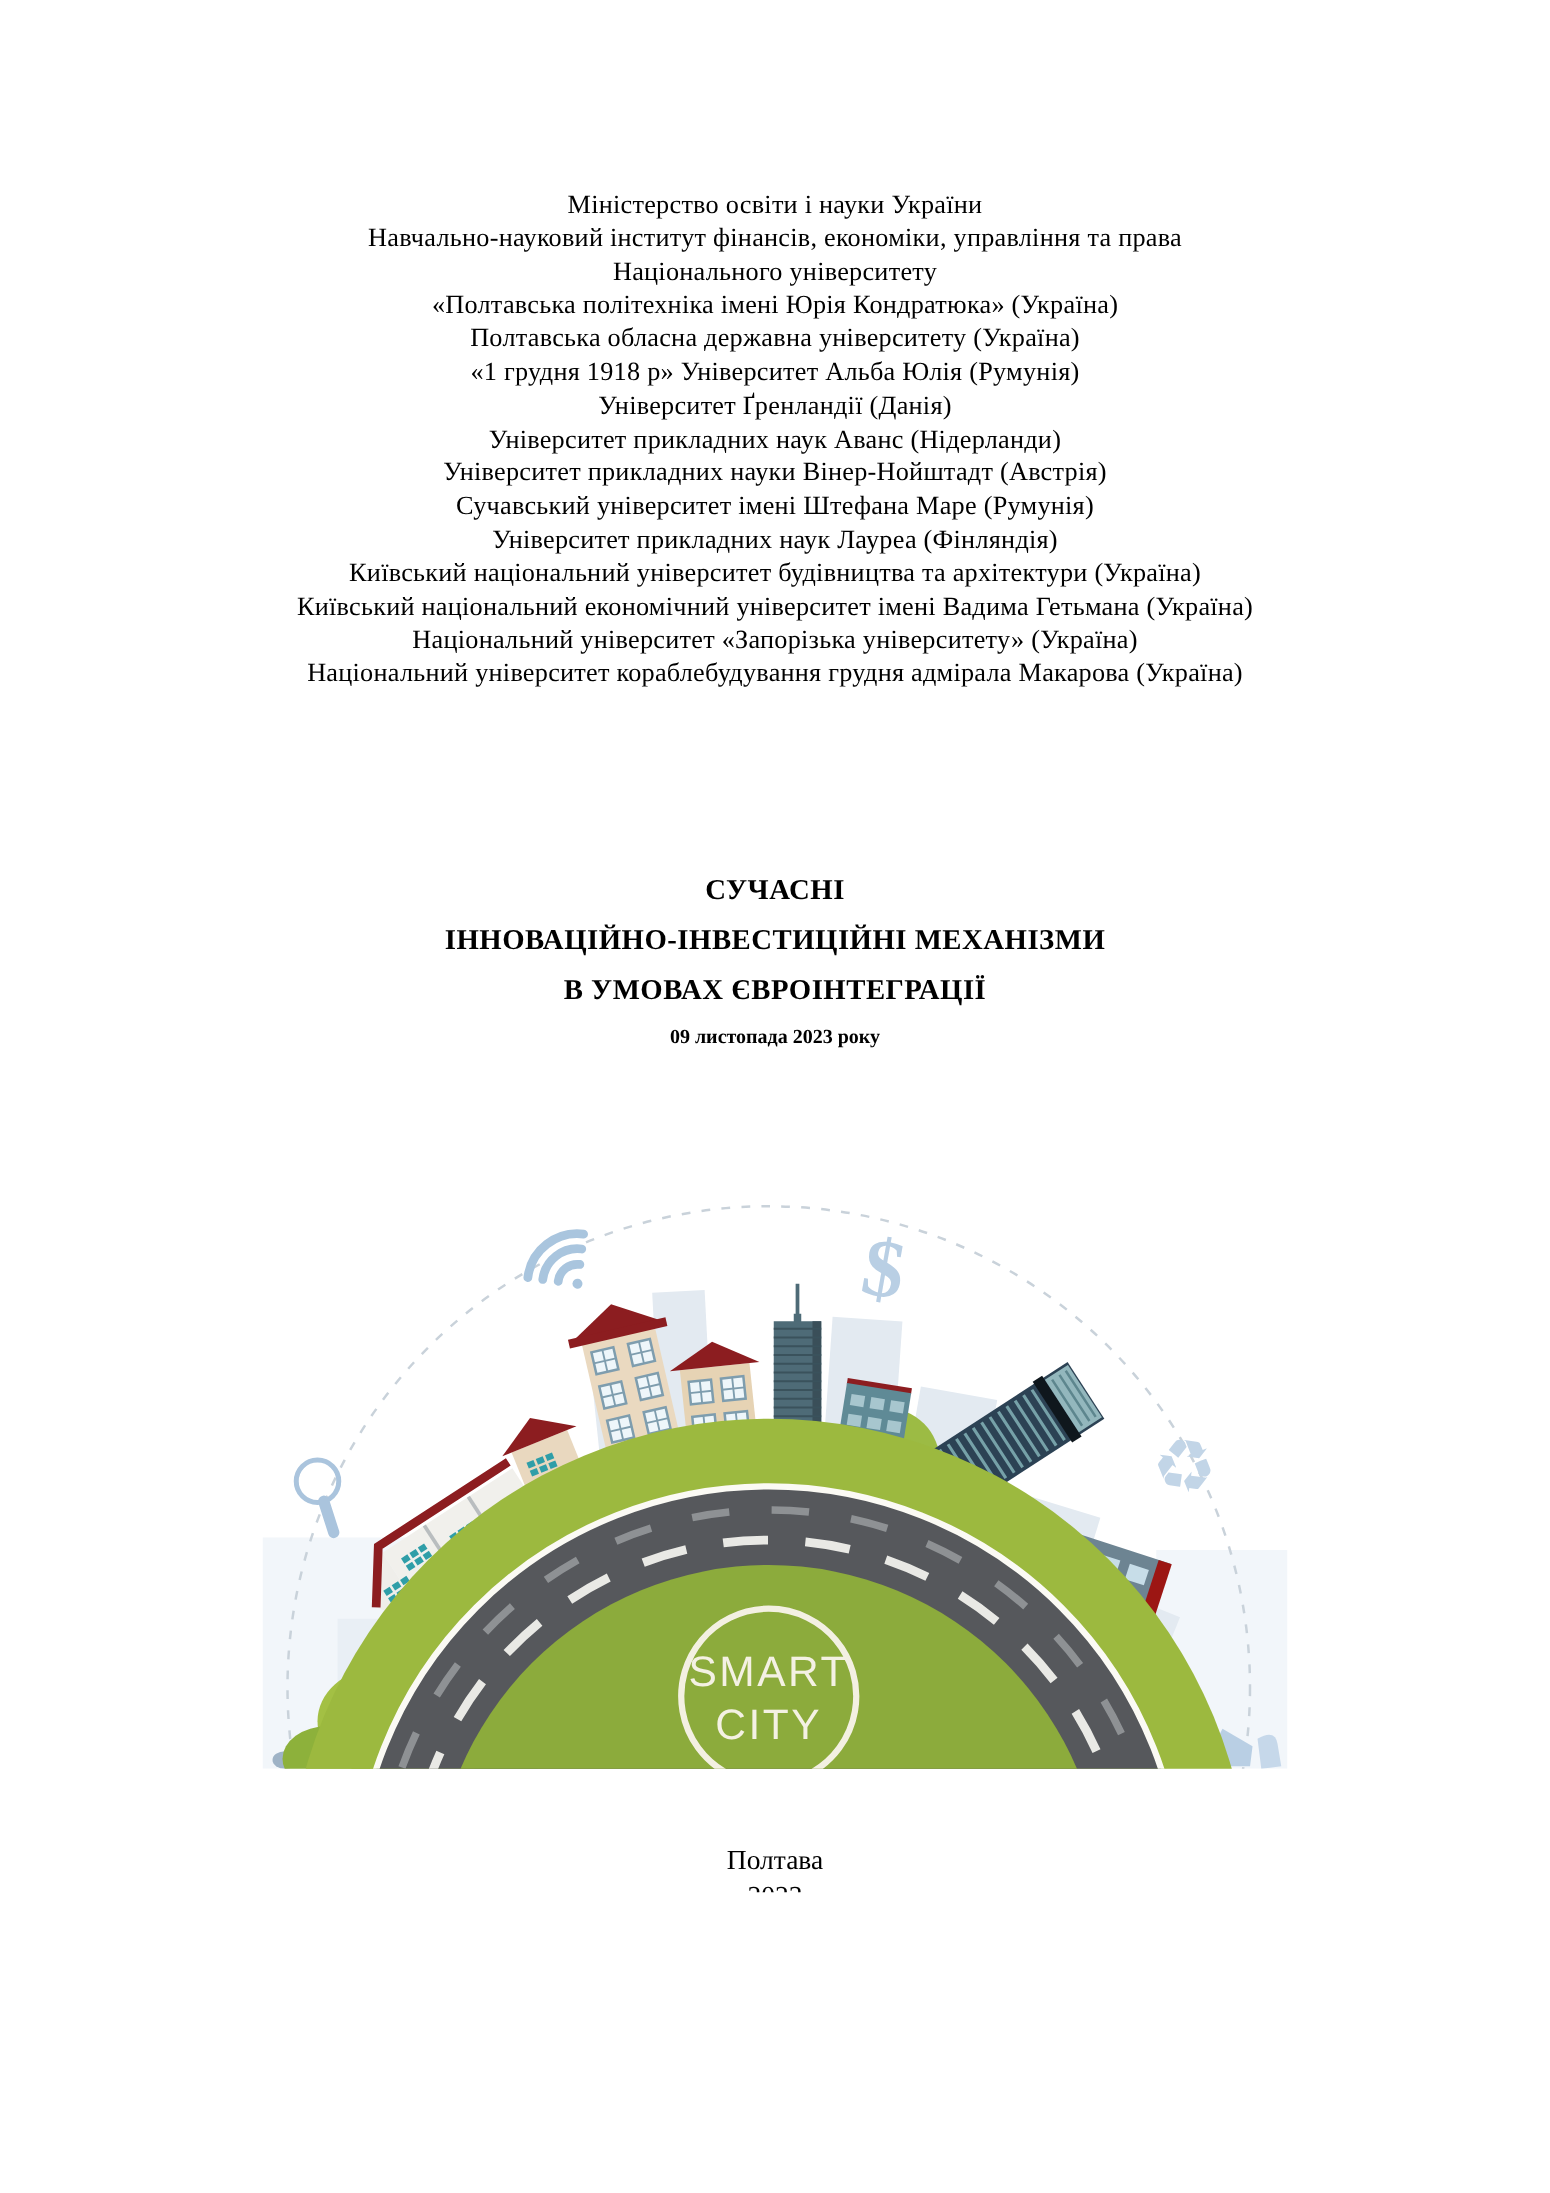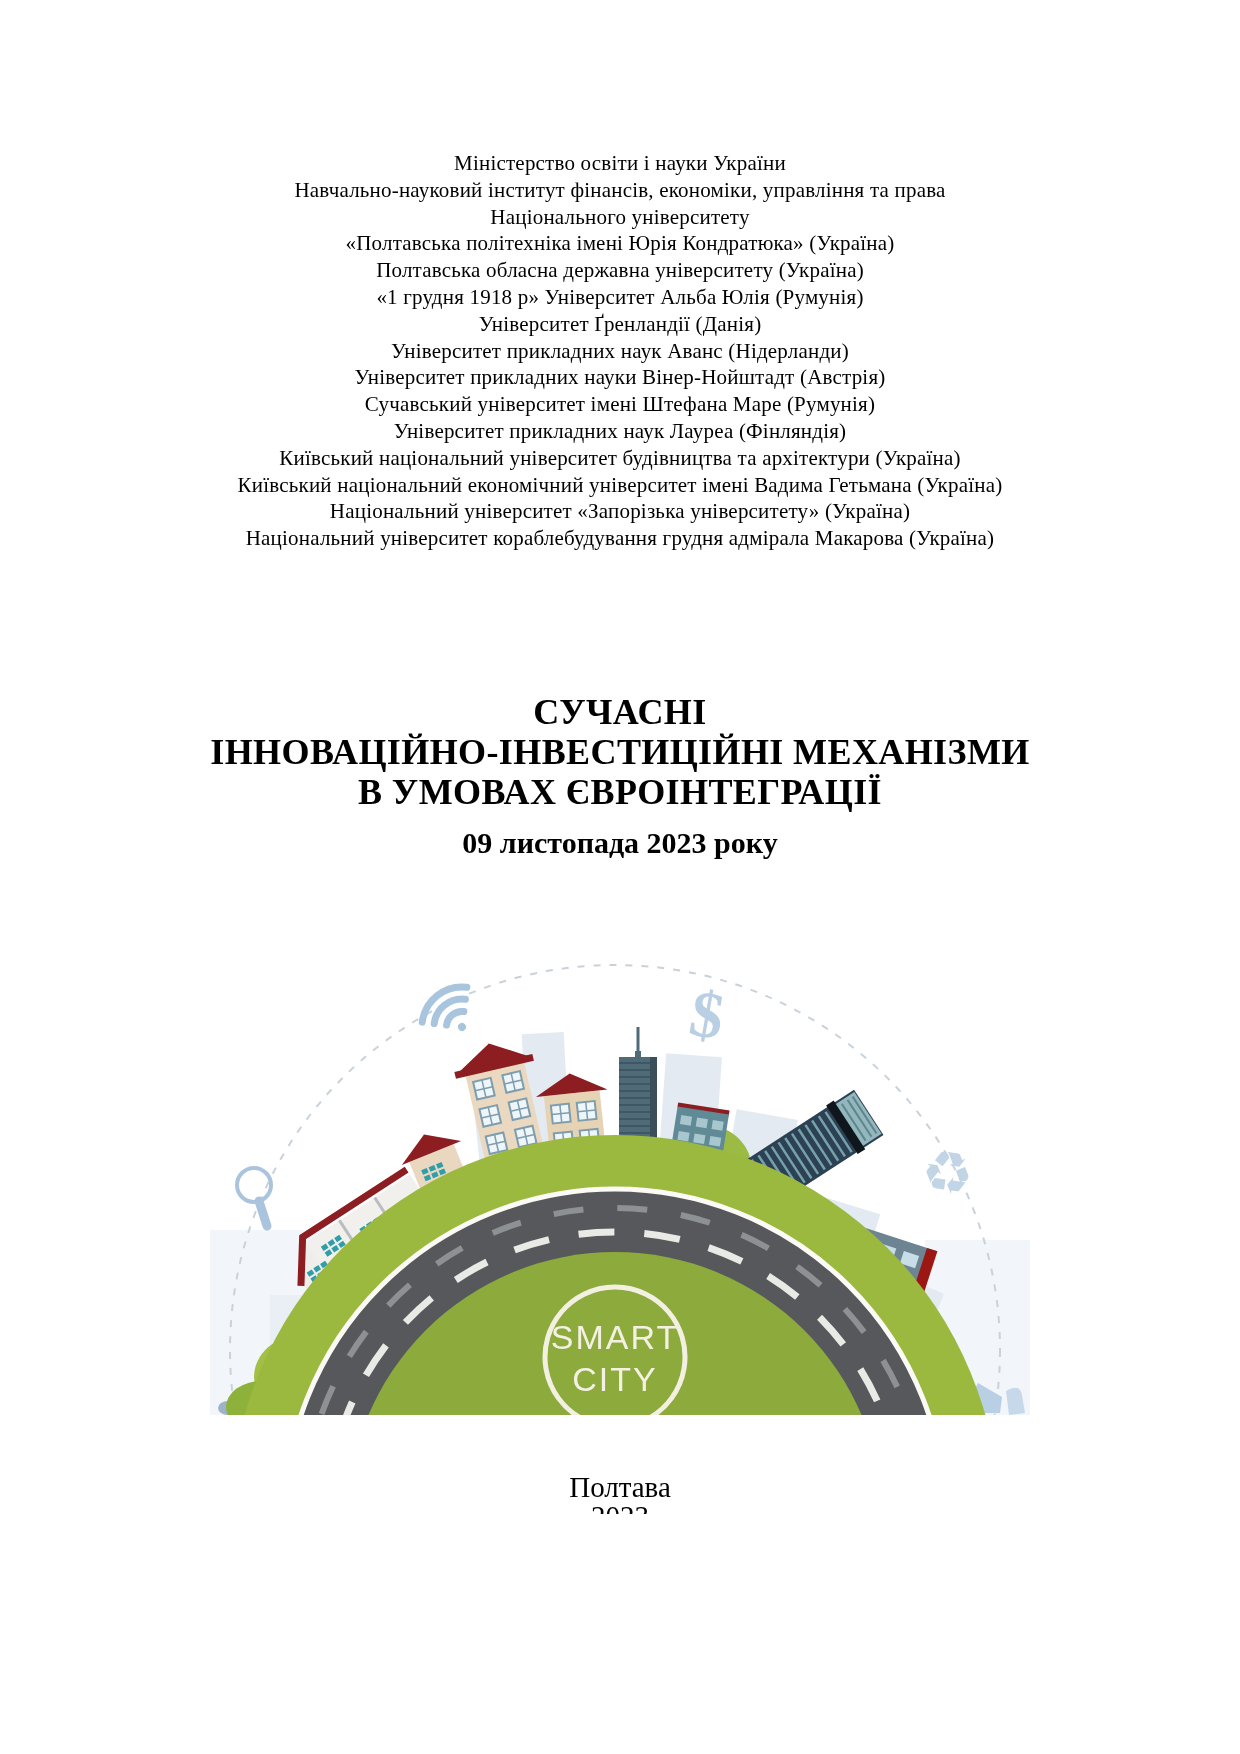--- a/index.html
+++ b/index.html
@@ -1,25 +1,25 @@
 <!DOCTYPE html>
 <html><head>
 <meta charset="utf-8">
 <style>
   html,body{margin:0;padding:0;background:#ffffff;}
   .page{position:relative;width:1240px;height:1514px;background:#ffffff;overflow:hidden;
         font-family:"Liberation Serif", serif;color:#000;}
   .institutions{position:absolute;top:150px;left:0;width:1240px;text-align:center;
         font-size:21px;line-height:26.8px;letter-spacing:0.2px;}
   .title-block{position:absolute;top:692px;left:0;width:1240px;text-align:center;font-weight:bold;}
-  .title-line{font-size:36px;line-height:40px;letter-spacing:0.4px;}
-  .title-date{font-size:30px;line-height:33px;margin-top:14px;}
+  .title-line{font-size:23px;line-height:40px;letter-spacing:0.4px;}
+  .title-date{font-size:16px;line-height:33px;margin-top:1px;}
   .illustration{position:absolute;left:210px;top:945px;width:820px;height:470px;}
   .footer{position:absolute;top:1473px;left:0;width:1240px;text-align:center;
-        font-size:29px;line-height:29px;}
+        font-size:22px;line-height:29px;}
 </style>
 </head>
 <body>
 
 <div class="page">
 
   <div class="institutions">
     <div>Міністерство освіти і науки України</div>
     <div>Навчально-науковий інститут фінансів, економіки, управління та права</div>
     <div>Національного університету</div>

